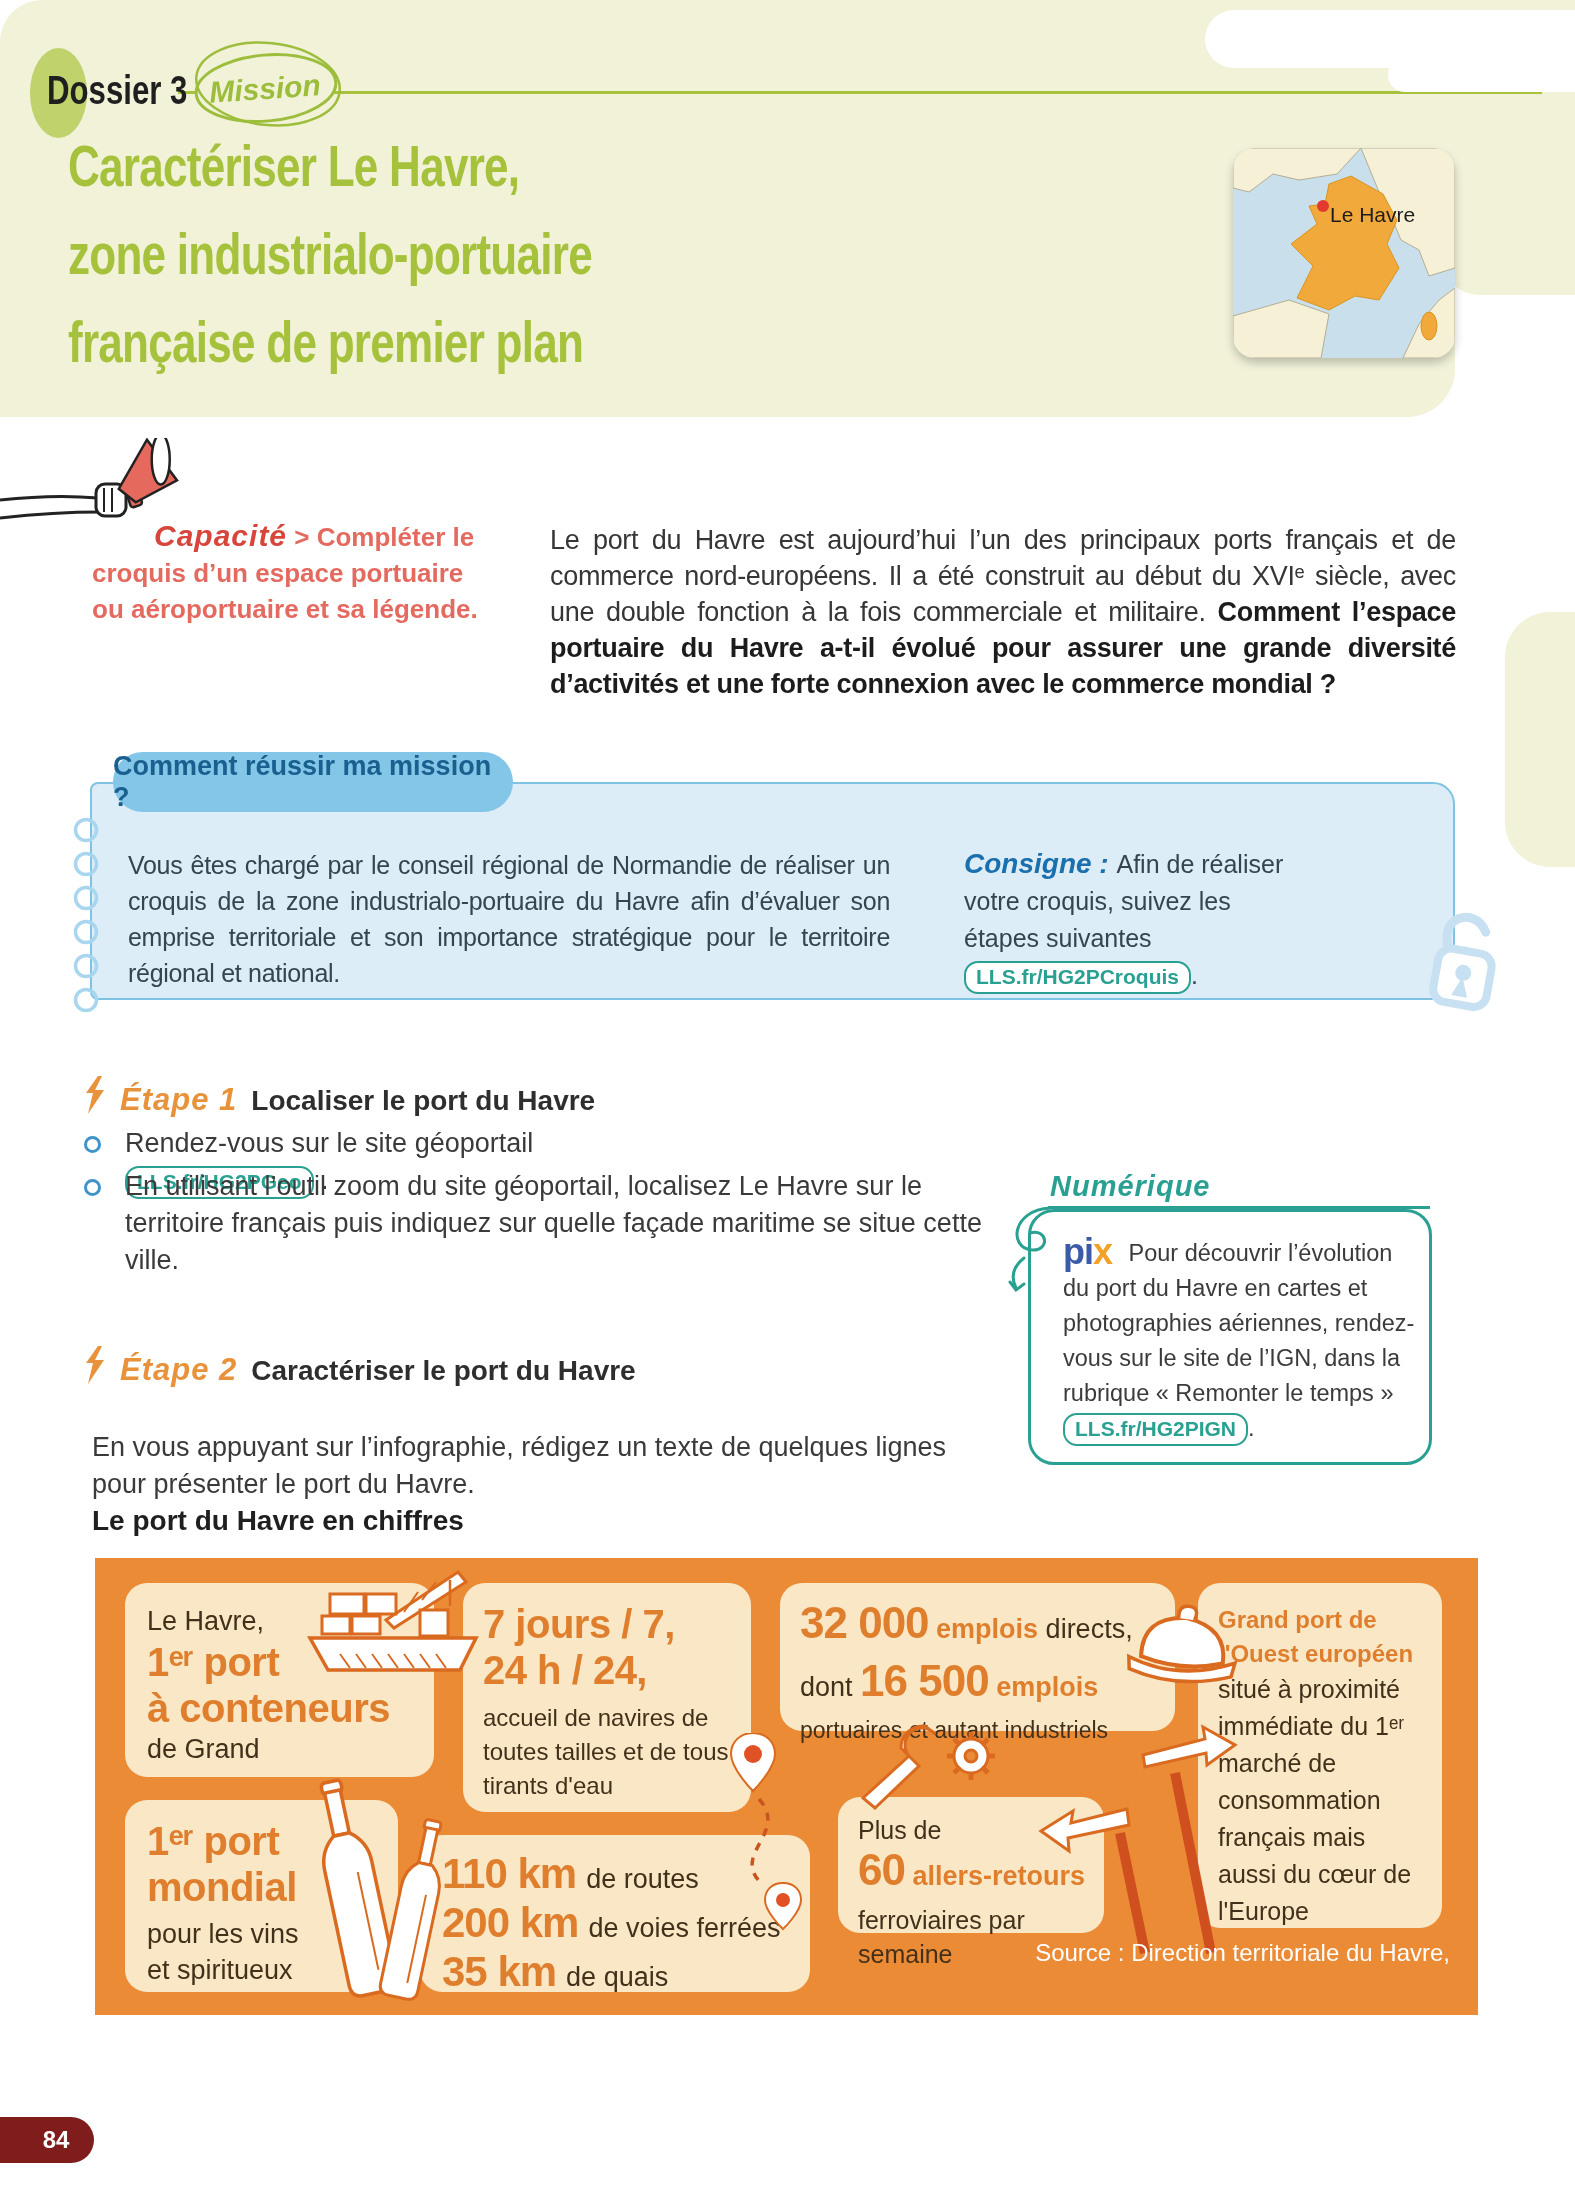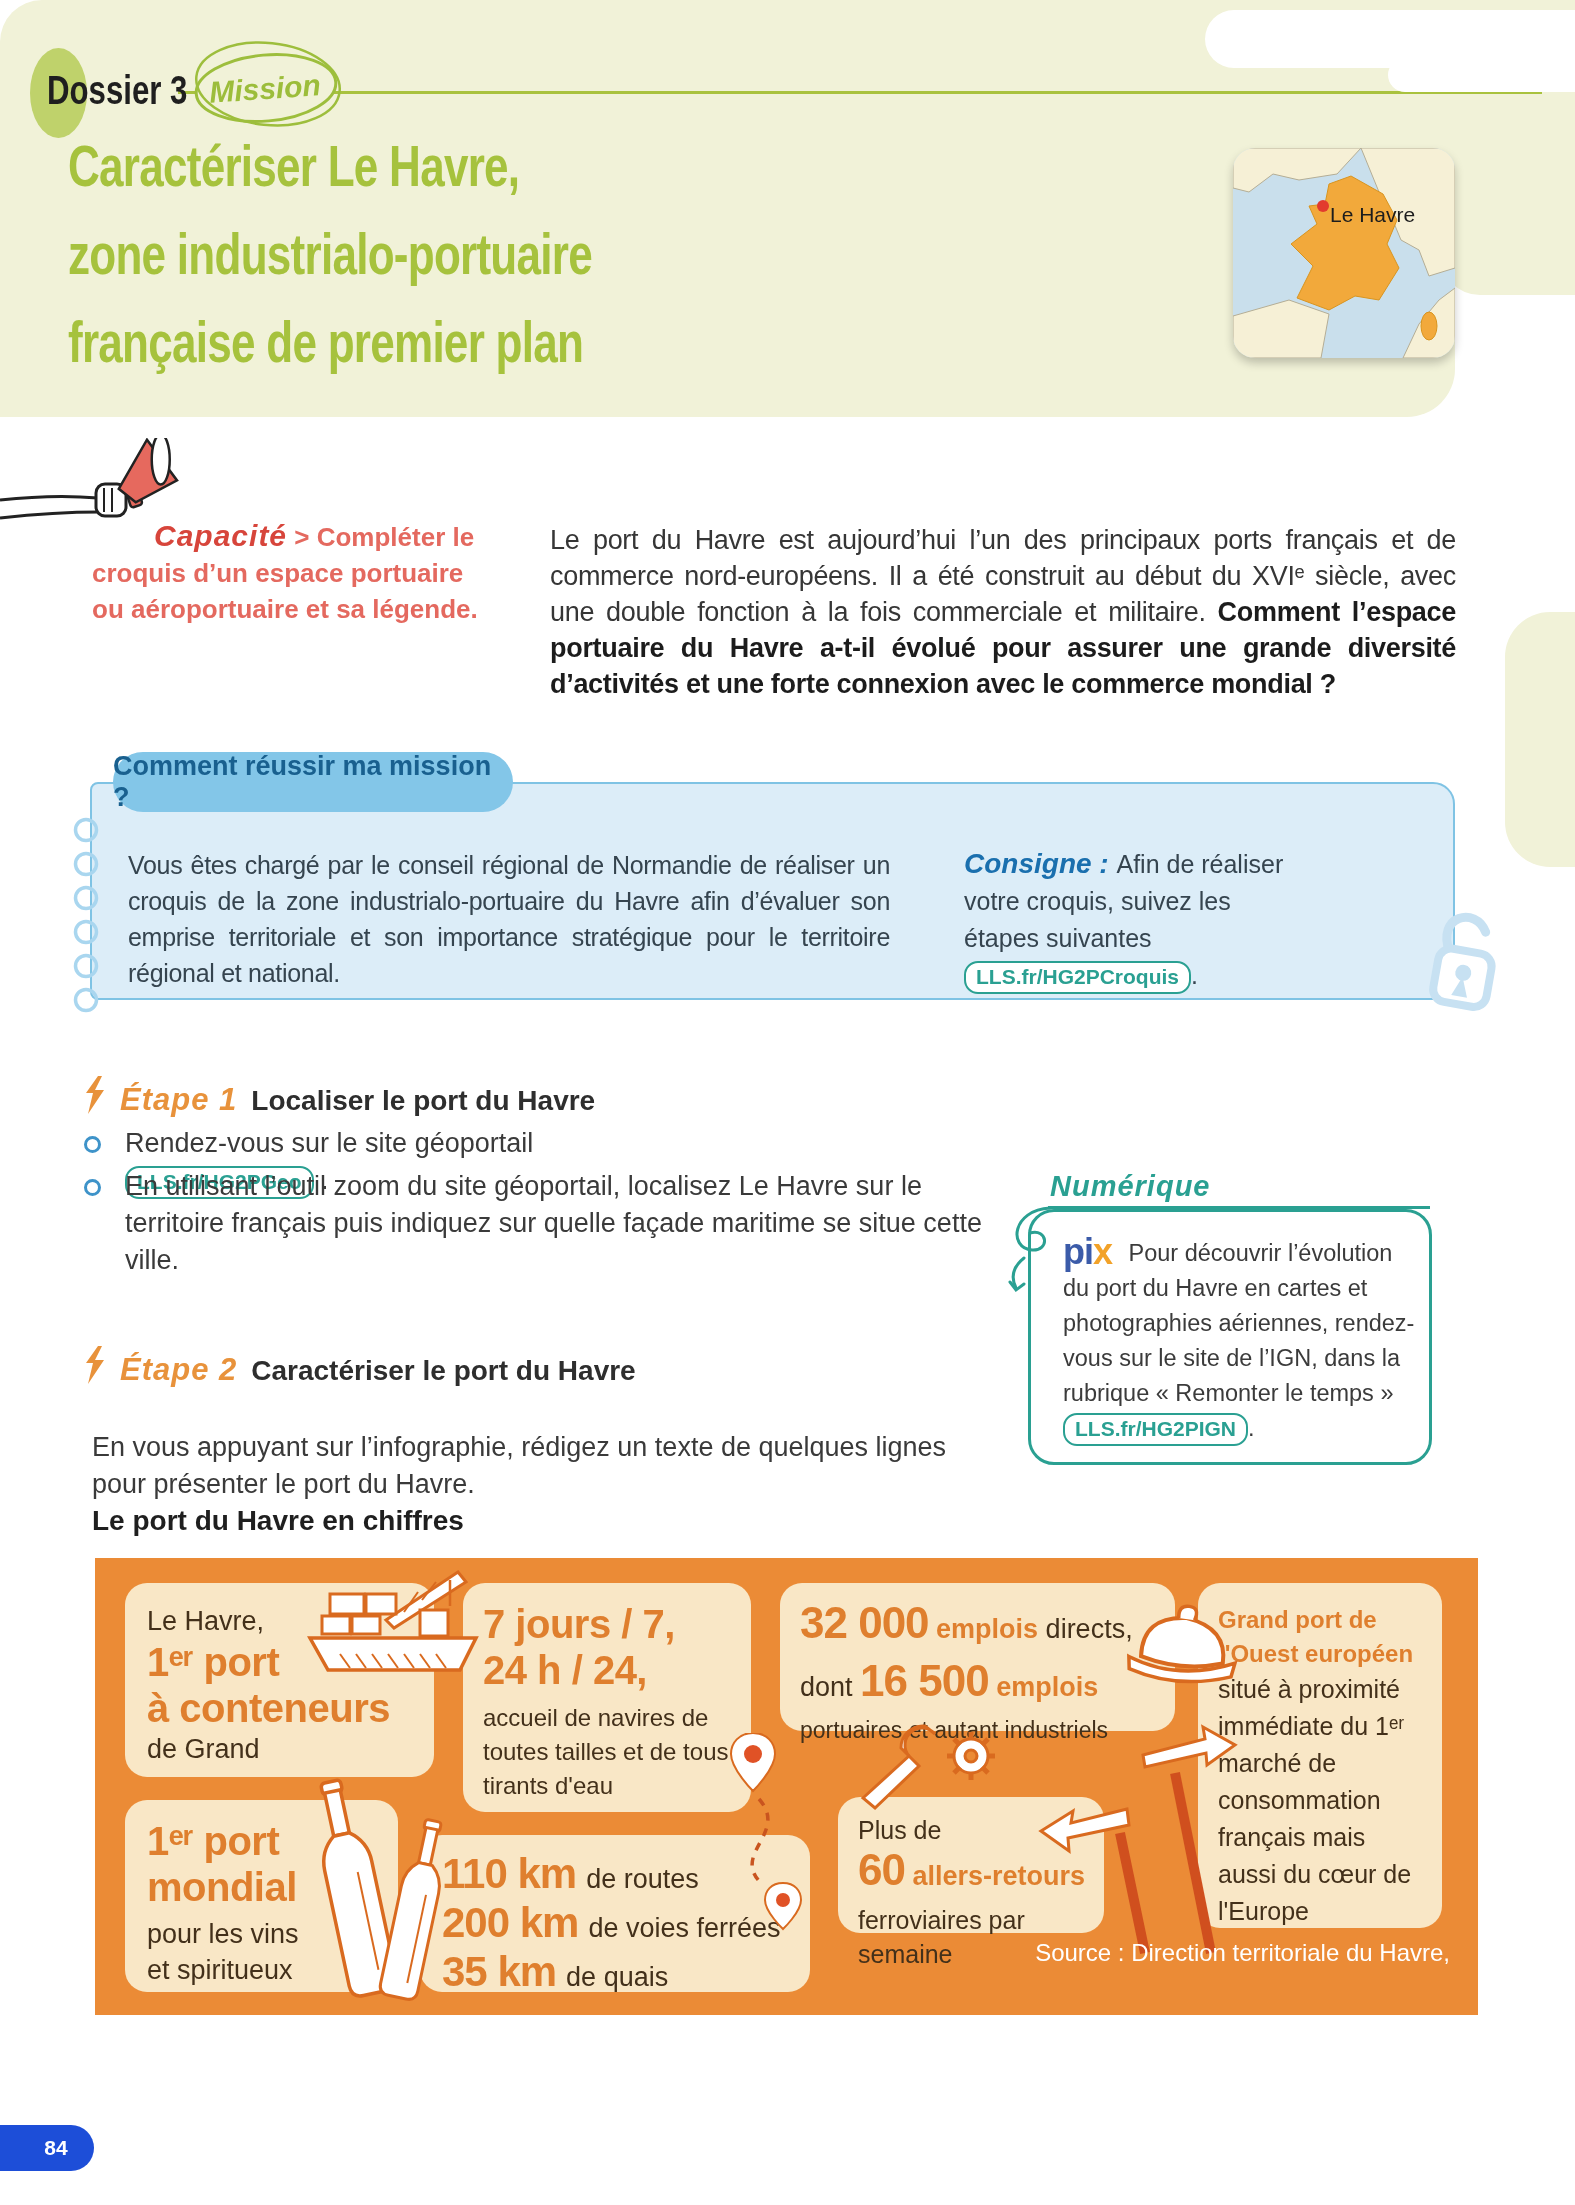--- a/index.html
+++ b/index.html
@@ -99,23 +99,23 @@
   .t23{font-size:23px;line-height:31px;} .t25{font-size:25px;line-height:34px;}
   .c3 .row{line-height:48px;white-space:nowrap;}
   .c4-title{color:#df7f2e;font-weight:bold;font-size:24px;line-height:34px;}
   .c4-text{color:#43301a;font-size:25px;line-height:37px;}
   .c6 .row{display:flex;align-items:baseline;gap:10px;line-height:49px;white-space:nowrap;}
   .c6 .row b{color:#df7f2e;font-size:42px;letter-spacing:-1px;}
   .source{right:28px;top:378px;width:520px;text-align:right;color:#fff;font-size:24px;line-height:33px;position:absolute;}
   .icon{position:absolute;}
 
   
-  .page-pill{left:0;top:2117px;width:94px;height:46px;background:#1d4ed8;border-radius:0 23px 23px 0;
+  .page-pill{left:0;top:2117px;width:94px;height:46px;background:#7f1d1d;border-radius:0 23px 23px 0;
              display:flex;align-items:center;justify-content:center;color:#fff;font-weight:bold;
-             font-size:21px;padding-left:18px;box-sizing:border-box;margin-top:8px;}
+             font-size:24px;padding-left:18px;box-sizing:border-box;}
 </style>
 </head>
 <body>
 
 <div class="page">
 
   <div class="abs band"></div>
   <div class="abs band-right"></div>
   <div class="abs green-line"></div>
   <div class="abs white-pill-a"></div>

